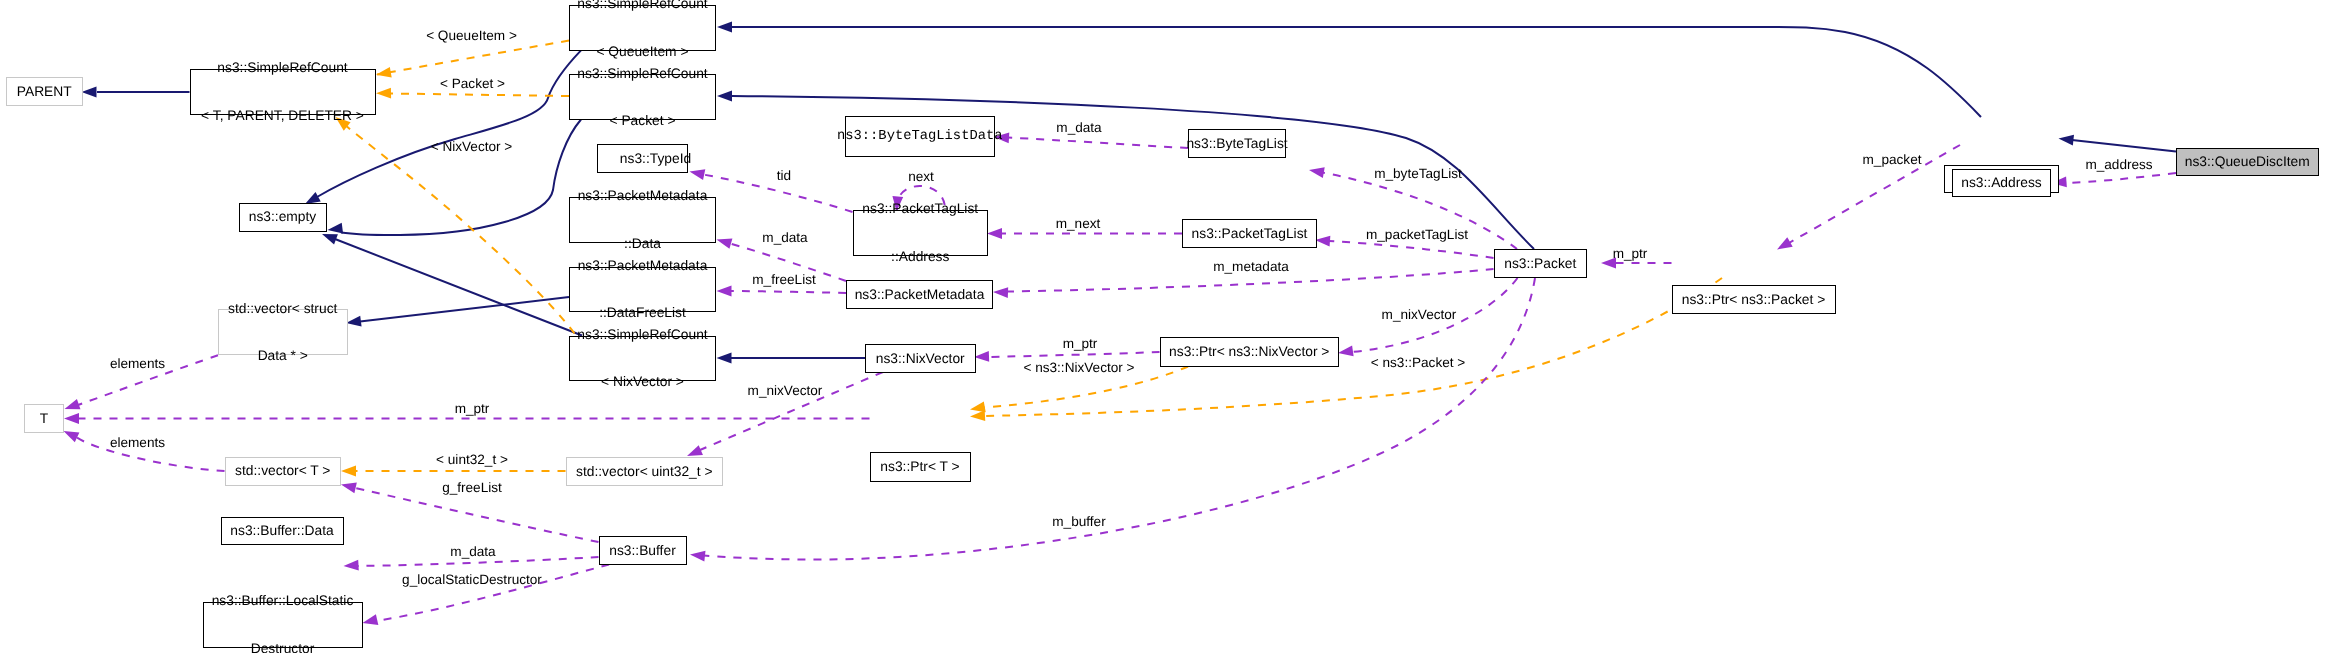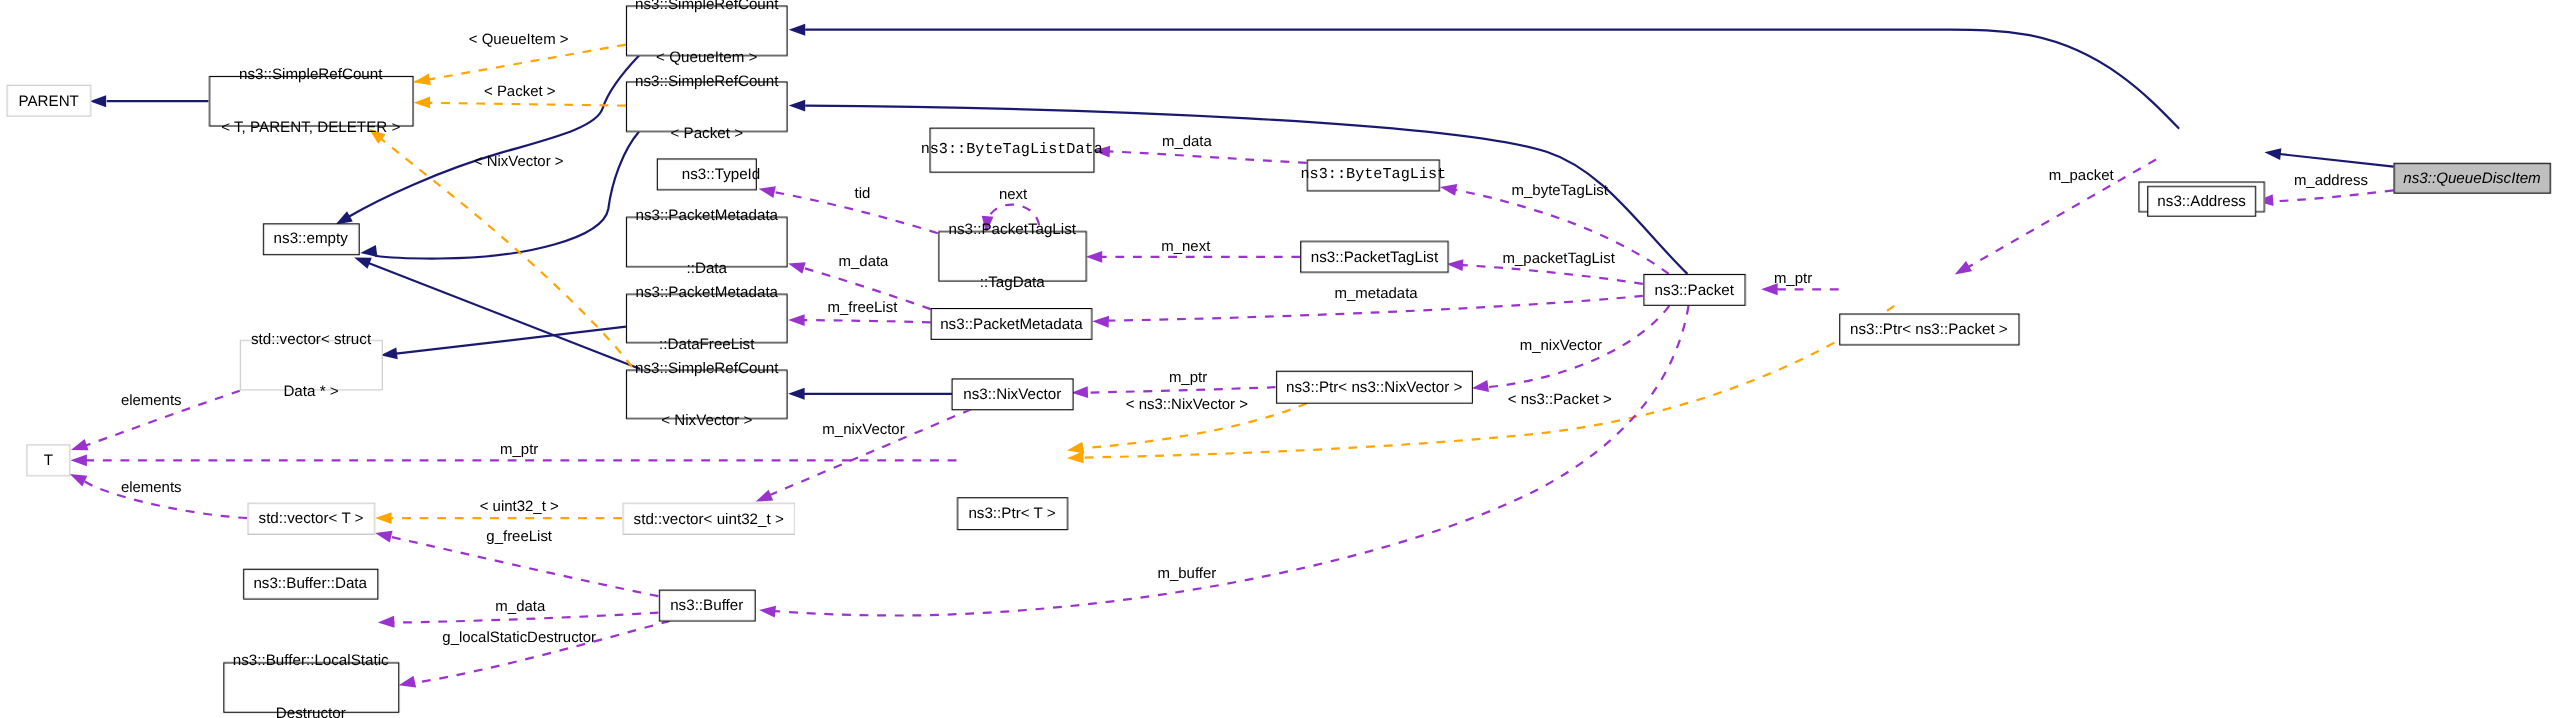--- a/index.html
+++ b/index.html
@@ -14,21 +14,21 @@
   .arrow-inherit{fill:#191970;}
   .arrow-usage{fill:#9a32cd;}
   .arrow-template{fill:#ffa500;}
   .edge-label{font-family:"Liberation Sans",sans-serif;font-size:13.6px;fill:#000;
               text-anchor:middle;dominant-baseline:middle;}
   .node{position:absolute;box-sizing:border-box;background:#ffffff;
         display:flex;flex-direction:column;align-items:center;justify-content:center;gap:32px;}
   .node .nline{font-size:13.8px;line-height:15.5px;color:#000;white-space:pre;transform:translateZ(0);}
   .node.black{border:1px solid #000000;}
   .node.gray{border:1px solid #c8c8c8;}
-  .node.filled{border:1px solid #000000;background:#bfbfbf;font-style:italic;}
+  .node.filled{border:1px solid #000000;background:#bfbfbf;}
 </style>
 </head>
 <body>
 
 <div id="diagram">
   <svg id="edge-layer" viewBox="0 0 2325 653">
     <g id="edge-group">
         <g>
           <path class="edge-path edge-inherit" d="M 189.5,92 L 97,92"></path>
           <path class="arrow-inherit" d="M 81.50,92.00 L 96.50,86.60 L 96.50,97.40 Z"></path>
@@ -270,26 +270,26 @@
         <div class="nline">ns3::Buffer</div>
       </div>
       <div class="node black" style="left: 865px; top: 344px; width: 110.5px; height: 29px;">
         <div class="nline">ns3::NixVector</div>
       </div>
       <div class="node black" style="left: 869.5px; top: 404px; width: 101px; height: 29.5px; margin-top: 48px;">
         <div class="nline">ns3::Ptr&lt; T &gt;</div>
       </div>
       <div class="node black" style="left: 852.5px; top: 210px; width: 135.5px; height: 45.5px;">
         <div class="nline">ns3::PacketTagList</div>
-        <div class="nline">::TagData</div>
+        <div class="nline">::Address</div>
       </div>
       <div class="node black" style="left: 846px; top: 280px; width: 147px; height: 29px;">
         <div class="nline">ns3::PacketMetadata</div>
       </div>
-      <div class="node black" style="left: 1188px; top: 145px; width: 121px; height: 28.5px; font-family: Liberation Mono, monospace;">
+      <div class="node black" style="left: 1188px; top: 129px; width: 98px; height: 28.5px;">
         <div class="nline">ns3::ByteTagList</div>
       </div>
       <div class="node black" style="left: 1182px; top: 219px; width: 135px; height: 28.5px;">
         <div class="nline">ns3::PacketTagList</div>
       </div>
       <div class="node black" style="left: 1159.5px; top: 337px; width: 179.5px; height: 29.5px;">
         <div class="nline">ns3::Ptr&lt; ns3::NixVector &gt;</div>
       </div>
       <div class="node black" style="left: 1493.5px; top: 249px; width: 93.5px; height: 28.5px;">
         <div class="nline">ns3::Packet</div>

